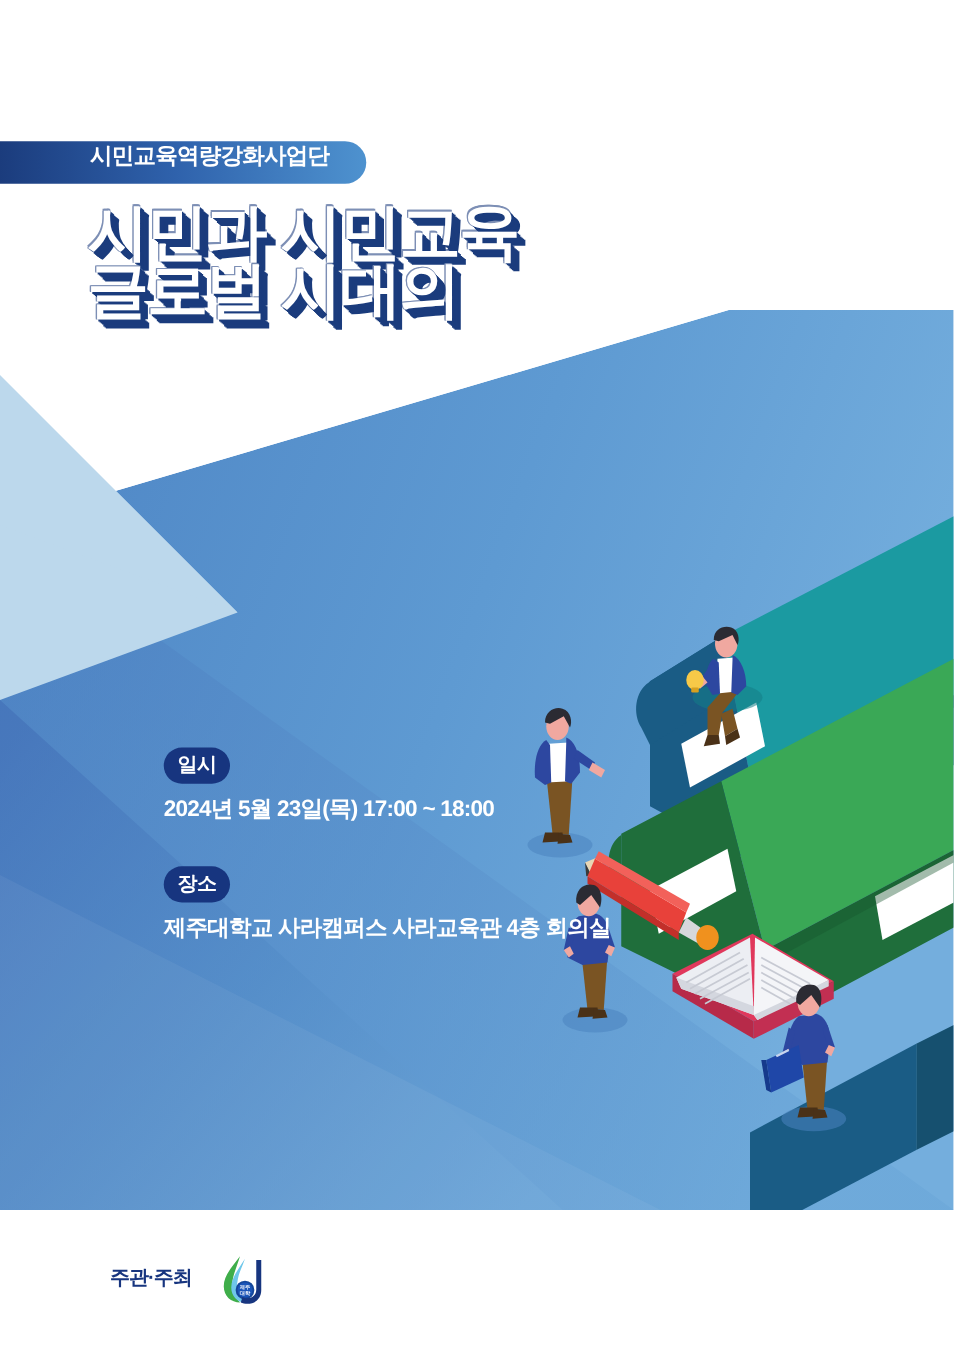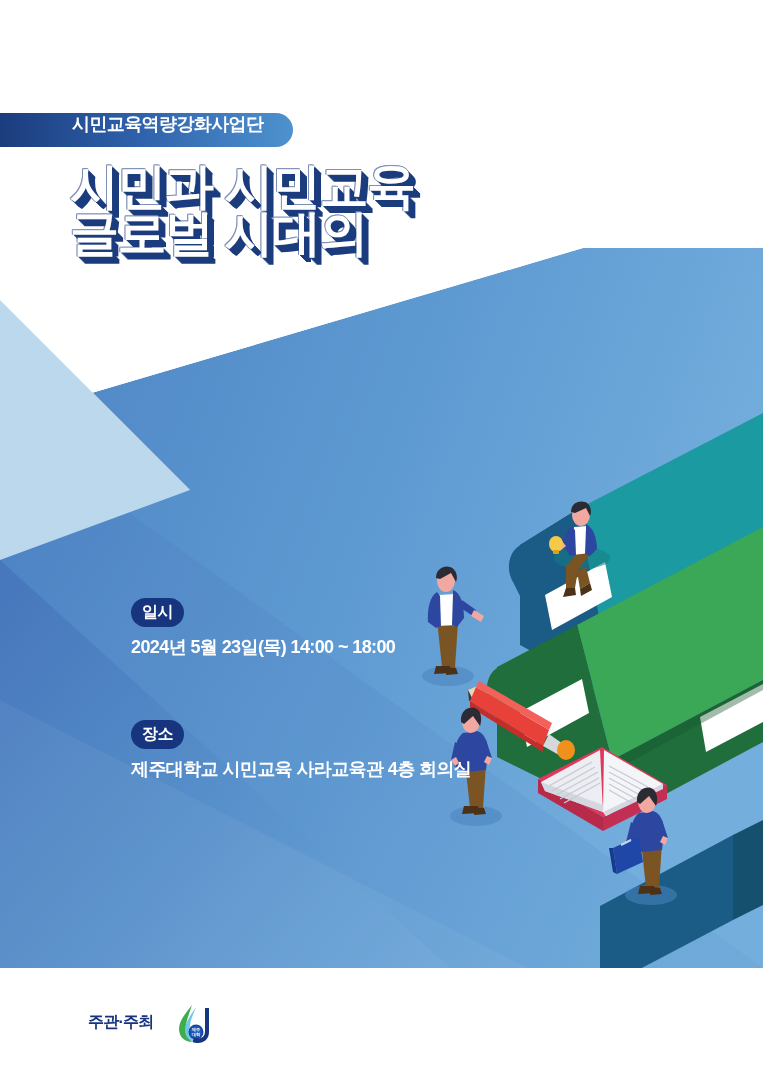--- a/index.html
+++ b/index.html
@@ -346,26 +346,26 @@
   <div class="badge-pill">시민교육역량강화사업단</div>
 
   <div class="headline">
     <span class="ln">시민과 시민교육</span>
     <span class="ln">글로벌 시대의</span>
   </div>
 
 
   <div class="info-group" style="left:86px;top:598px;">
     <div class="info-badge">일시</div>
-    <div class="info-text">2024년 5월 23일(목) 14:00 ~ 18:00</div>
+    <div class="info-text">2024년 5월 23일(목) 17:00 ~ 18:00</div>
   </div>
 
-  <div class="info-group" style="left:86px;top:720px;">
+  <div class="info-group" style="left:86px;top:693px;">
     <div class="info-badge">장소</div>
-    <div class="info-text">제주대학교 시민교육 사라교육관 4층 회의실</div>
+    <div class="info-text">제주대학교 사라캠퍼스 사라교육관 4층 회의실</div>
   </div>
 
   <div class="footer">
     <div class="footer-inner">
       <span class="footer-label">주관·주최</span>
 
       <svg class="footer-logo" width="38" height="42" viewBox="0 0 38 42">
         <path d="M17,3 C10,12 4,19 4,27 C4,35 10,40 17,40 C12,34 10,29 11,23 C12,16 15,10 17,3 Z" fill="#3fae4a"></path>
         <path d="M21,5 C15,14 10,21 10,28 C10,35 15,40 21,40 C16,34 14,29 15,23 C16,16 19,11 21,5 Z" fill="#6fc7ea"></path>
         <path d="M25,8 C19,16 15,22 15,28 C15,35 19,40 25,40 C21,35 19,30 20,24 C21,18 23,13 25,8 Z" fill="#ffffff"></path>

